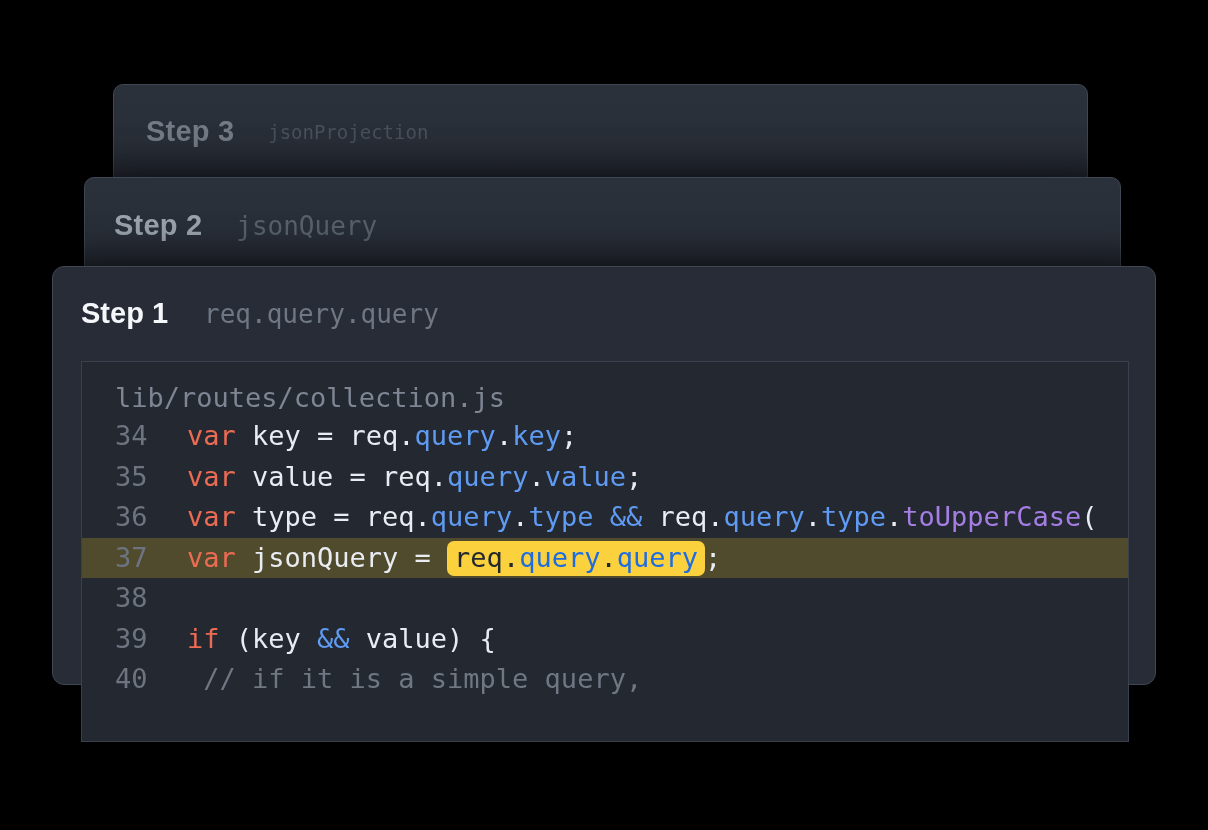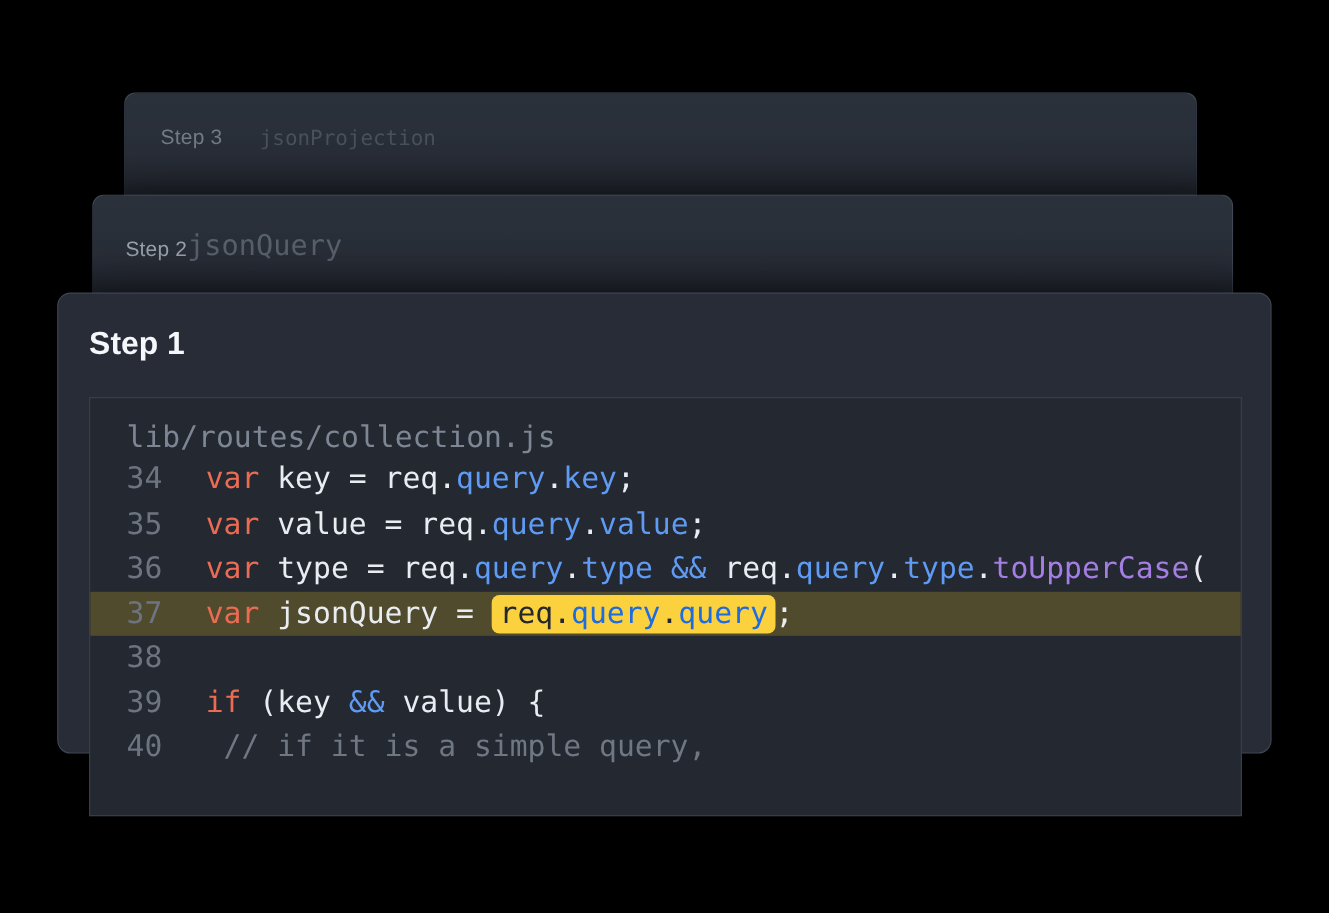--- a/index.html
+++ b/index.html
@@ -30,33 +30,33 @@
   }
   .stage{position:relative;width:1208px;height:830px;background:var(--page-bg);}
 
   .card{
     position:absolute;
     background:linear-gradient(180deg,var(--card-bg-top) 0%,var(--card-bg) 55%);
     border:1.5px solid var(--card-border);
     border-radius:12px;
     box-shadow:0 18px 60px rgba(0,0,0,.85), 0 0 40px rgba(0,0,0,.6);
   }
-  .card-back .card-title{font-size:19px;font-weight:400;letter-spacing:.2px;}
+  .card-back .card-title{font-size:29px;font-weight:700;letter-spacing:.2px;}
   .card-head{display:flex;align-items:center;}
   .mono{font-family:"DejaVu Sans Mono","Liberation Mono",monospace;}
 
   
   #card3{left:113px;top:84px;width:975px;height:210px;border-radius:10px;z-index:1;}
   #card3 .card-head{padding:30px 32px 0 32px;gap:34px;}
   #card3 .card-title{color:#747b86;}
   #card3 .card-subtitle{color:#4a515c;font-size:19px;}
 
   
   #card2{left:84px;top:177px;width:1037px;height:210px;border-radius:10px;z-index:2;}
-  #card2 .card-head{padding:31px 29px 0 29px;align-items:flex-end;}
+  #card2 .card-head{padding:31px 29px 0 29px;gap:34px;}
   #card2 .card-title{color:#9ba3ae;}
   #card2 .card-subtitle{color:#59616d;font-size:26px;}
 
   
   #card1{left:52px;top:266px;width:1104px;height:419px;z-index:3;background:var(--card-bg);}
   #card1 .card-head{padding:30px 30px 0 28px;gap:36px;}
   #card1 .card-title{color:#f5f7fa;font-size:29px;font-weight:700;}
   #card1 .card-subtitle{color:#6f7784;font-size:26px;}
   .head-spacer{flex:1;}
   .pill-button{
@@ -125,20 +125,21 @@
   <section class="card card-back" id="card2">
     <div class="card-head">
       <span class="card-title">Step 2</span>
       <span class="card-subtitle mono">jsonQuery</span>
     </div>
   </section>
 
   <section class="card" id="card1">
     <div class="card-head">
       <span class="card-title">Step 1</span>
+      <span class="card-subtitle mono">req.query.query</span>
       <span class="head-spacer"></span>
     </div>
 
     <div class="code-box">
       <div class="code-filename">lib/routes/collection.js</div>
       <div id="code-lines">
           <div class="code-line"><span class="ln">34</span><span class="kw">var</span><span class="pl"> key = req.</span><span class="pr">query</span><span class="pl">.</span><span class="pr">key</span><span class="pl">;</span></div>
           <div class="code-line"><span class="ln">35</span><span class="kw">var</span><span class="pl"> value = req.</span><span class="pr">query</span><span class="pl">.</span><span class="pr">value</span><span class="pl">;</span></div>
           <div class="code-line"><span class="ln">36</span><span class="kw">var</span><span class="pl"> type = req.</span><span class="pr">query</span><span class="pl">.</span><span class="pr">type</span><span class="pl"> </span><span class="pr">&amp;&amp;</span><span class="pl"> req.</span><span class="pr">query</span><span class="pl">.</span><span class="pr">type</span><span class="pl">.</span><span class="pu">toUpperCase</span><span class="pl">(</span></div>
           <div class="code-line hl"><span class="ln">37</span><span class="kw">var</span><span class="pl"> jsonQuery = </span><span class="chip"><span class="cd">req</span><span class="cd">.</span><span class="cb">query</span><span class="cd">.</span><span class="cb">query</span></span><span class="pl">;</span></div>

